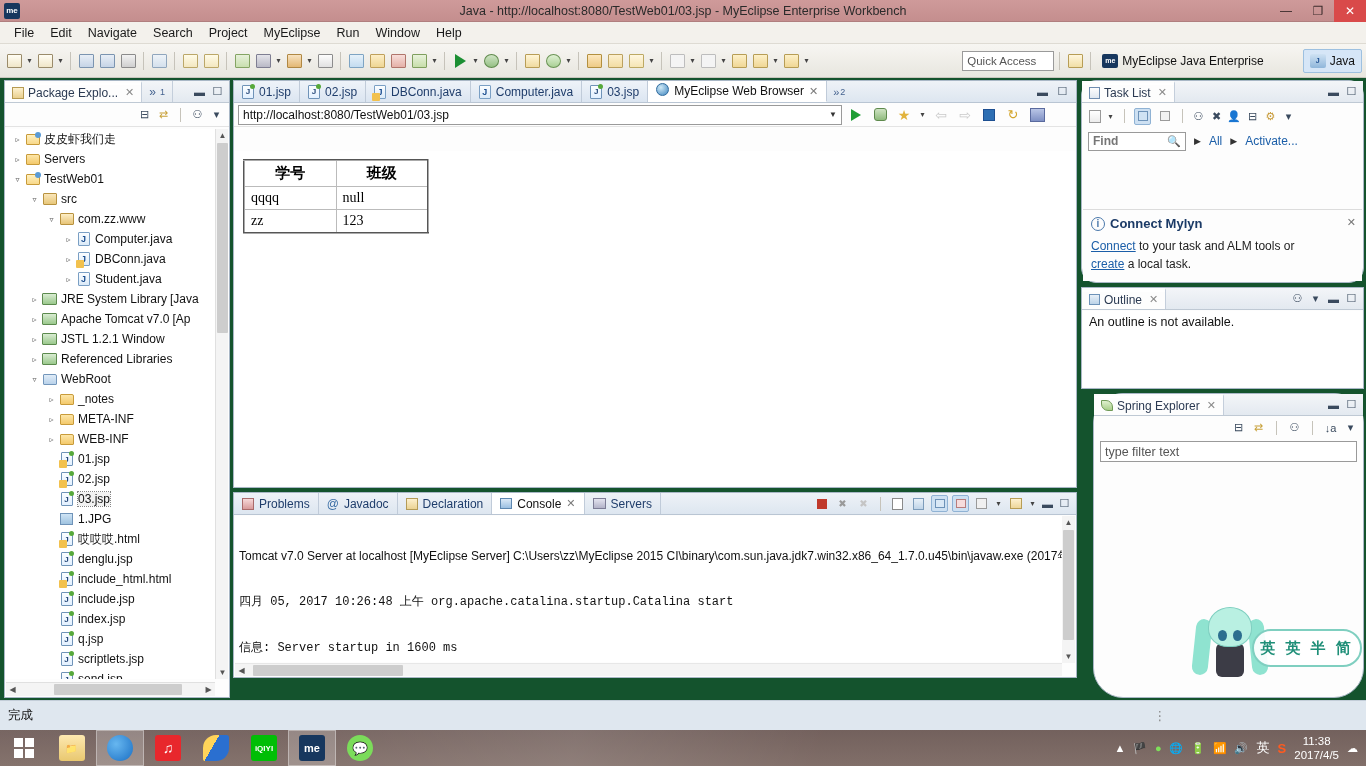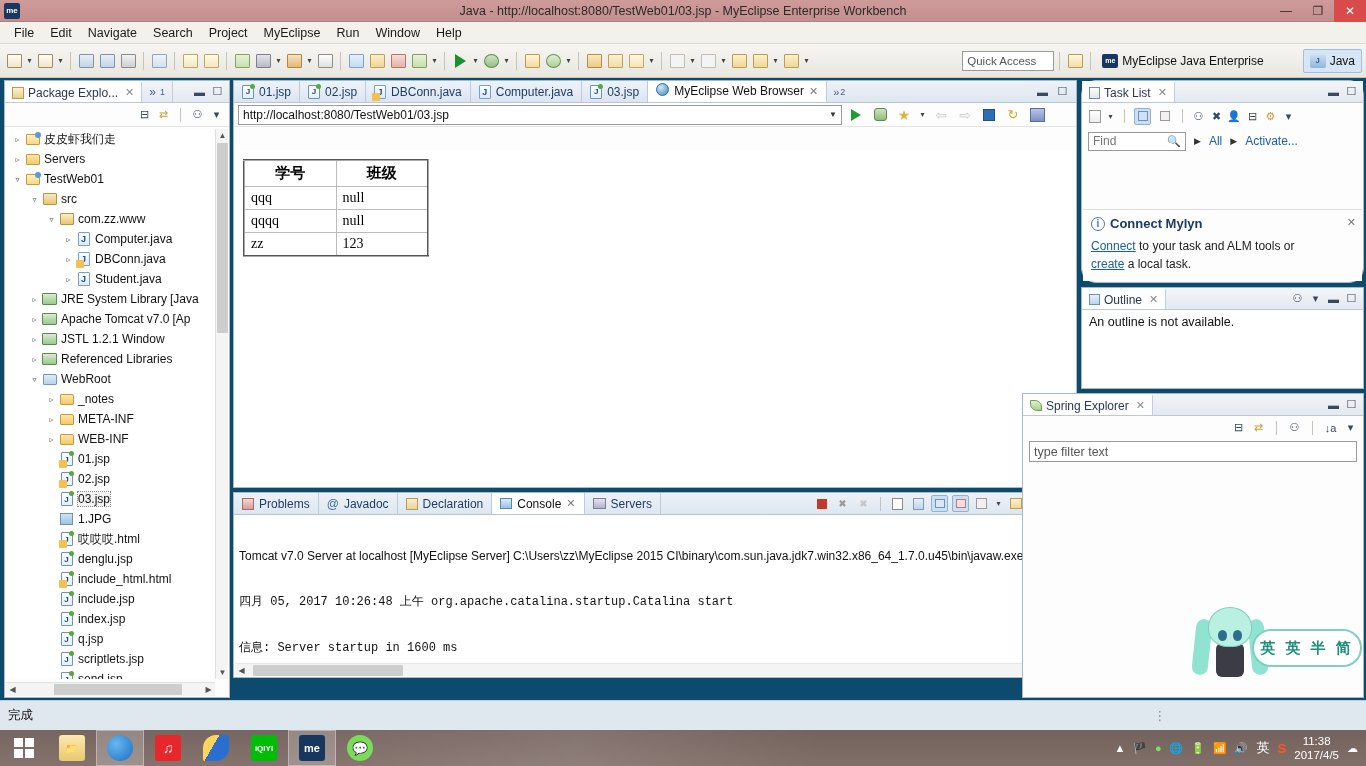--- a/index.html
+++ b/index.html
@@ -3,21 +3,21 @@
 <meta charset="utf-8">
 <style>
   * { box-sizing: border-box; margin: 0; padding: 0; }
   html, body {
     width: 1366px; height: 766px;
     overflow: hidden;
     font-family: "Liberation Sans", sans-serif;
     font-size: 12px;
     background: #ece9d8;
   }
-  #app { position: relative; width: 1366px; height: 766px; background: #0c4a6e; }
+  #app { position: relative; width: 1366px; height: 766px; background: #14532d; }
 
   
   .titlebar {
     height: 22px; background: linear-gradient(#cf9a9a, #c48e8e);
     display: flex; align-items: center; position: relative;
     border-bottom: 1px solid #b07f7f;
   }
   .tb-icon {
     width: 16px; height: 16px; margin-left: 4px; background: #17375e;
     color: #fff; font-size: 8px; font-weight: bold; display: flex;
@@ -179,25 +179,25 @@
     font-family: "Liberation Mono", monospace; font-size: 12px;
     color: #111; white-space: pre; line-height: 1.28;
   }
   .console-out .hdr { font-family: "Liberation Sans", sans-serif; font-size: 12px; }
   .chscroll { position: absolute; left: 1px; right: 14px; bottom: 1px; height: 13px; background: #f4f4f4; border-top: 1px solid #e7e7e7; display: flex; align-items: center; }
   .cvscroll { position: absolute; right: 1px; top: 23px; bottom: 14px; width: 13px; background: #f4f4f4; }
 
   
   #tasklist { right: 2px; top: 2px; width: 283px; height: 203px; border-radius: 15px; }
   #outline { right: 2px; top: 209px; width: 283px; height: 102px; }
-  #spring { right: 2px; top: 315px; width: 342px; bottom: 2px; }
+  #spring { right: 2px; top: 315px; width: 271px; bottom: 2px; border-radius: 30px; }
 
   .tl-tools { height: 26px; display: flex; align-items: center; gap: 5px; padding: 0 6px; background: #fdfdfd; }
   .find-row { height: 24px; display: flex; align-items: center; gap: 8px; padding: 0 6px; background: #fdfdfd; }
-  .findbox { width: 98px; height: 19px; border: 1px solid #9a9a9a; background: #fff; display: flex; align-items: center; padding: 0 4px; font-size: 12px; color: #767676; }
+  .findbox { width: 98px; height: 19px; border: 1px solid #9a9a9a; background: #fff; display: flex; align-items: center; padding: 0 4px; font-size: 12px; color: #767676; font-weight: bold; }
   .findbox .mag { margin-left: auto; color: #4a4a4a; font-size: 11px; }
   .lnk { color: #1b5ea8; font-size: 12px; }
   .arrw { color: #333; font-size: 9px; }
   .mylyn {
     position: absolute; left: 1px; right: 1px; bottom: 1px; height: 72px;
     background: #fdfdfd; border-top: 1px solid #dcdcdc; padding: 6px 8px;
   }
   .mylyn h4 { font-size: 13px; color: #1b3a66; display: flex; align-items: center; gap: 5px; }
   .mylyn p { font-size: 12px; color: #222; margin-top: 6px; line-height: 1.5; }
   .mylyn a { color: #1b5ea8; text-decoration: underline; }
@@ -745,24 +745,20 @@
       </div>
       <div class="browser-canvas">
         <table class="webtbl">
           <thead>
               <tr>
             <th>学号</th>
             <th>班级</th>
           </tr>
             </thead>
           <tbody>
-            <tr>
-              <td>qqq</td>
-              <td>null</td>
-            </tr>
             <tr>
               <td>qqqq</td>
               <td>null</td>
             </tr>
             <tr>
               <td>zz</td>
               <td>123</td>
             </tr>
           </tbody>
         </table>

